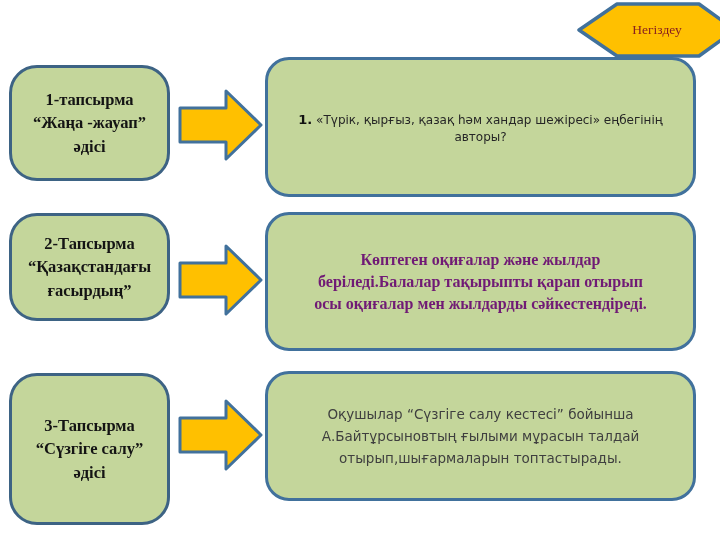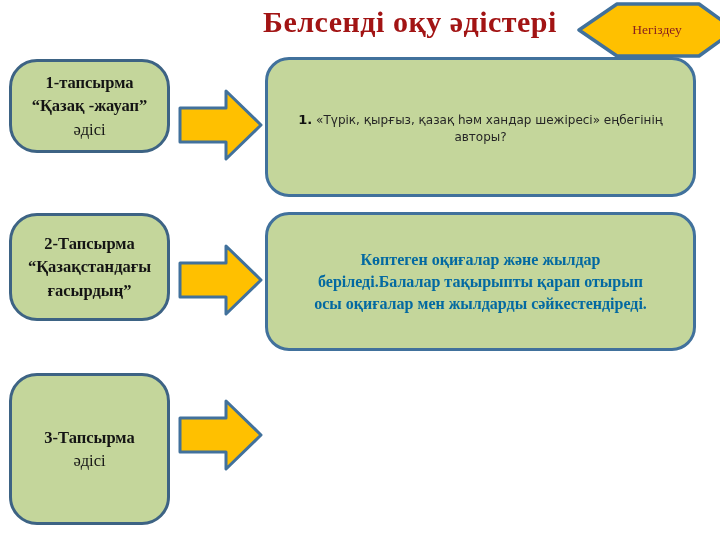--- a/index.html
+++ b/index.html
@@ -52,24 +52,24 @@
     align-items: center;
     justify-content: center;
     text-align: center;
     font-family: "Liberation Serif", serif;
     font-size: 16.5px;
     font-weight: bold;
     color: #141414;
     line-height: 1.4;
     padding: 4px 6px;
   }
-  #task1 { top: 59px;  height: 94px; }
+  #task1 { top: 65px;  height: 116px; }
   #task2 { top: 213px; height: 108px; text-align: center; }
   #task3 { top: 373px; height: 152px; }
-  .task .line-normal { font-weight: normal; }
+  .task .line-normal { font-weight: bold; }
 
   
   .arrow { position: absolute; left: 178px; width: 86px; height: 74px; }
   #arrow1 { top: 88px; }
   #arrow2 { top: 243px; }
   #arrow3 { top: 398px; }
 
   
   .panel {
     position: absolute;
@@ -94,49 +94,48 @@
     font-size: 12px;
     line-height: 17px;
     color: #262626;
   }
   .questions .q b { font-size: 13px; color: #111111; }
 
   .panel2-text {
     font-family: "Liberation Serif", serif;
     font-size: 16px;
     font-weight: bold;
-    color: #0369a1;
+    color: #701a75;
     line-height: 22px;
     margin: 16px;
   }
   .panel3-text {
     font-family: "DejaVu Sans", sans-serif;
     font-size: 13.5px;
     color: #3F3F3F;
     line-height: 22px;
     margin: 0;
   }
 </style>
 </head>
 <body>
 
 <div class="slide">
 
-  <h1 class="title">Белсенді оқу әдістері</h1>
 
   <div class="badge">
     <svg width="160" height="56" viewBox="0 0 160 56">
       <polygon points="2,28 40,2 122,2 158,28 122,54 40,54" fill="#FFC000" stroke="#41719C" stroke-width="3.5" stroke-linejoin="round"></polygon>
     </svg>
     <span class="badge-label">Негіздеу</span>
   </div>
 
   <div class="task" id="task1">
     <span>1-тапсырма</span>
-    <span>“Қазақ -жауап”</span>
+    <span>“Жаңа -жауап”</span>
     <span class="line-normal">әдісі</span>
   </div>
 
   <svg class="arrow" id="arrow1" viewBox="0 0 86 74">
     <polygon points="2,20 48,20 48,3 83,37 48,71 48,54 2,54" fill="#FFC000" stroke="#41719C" stroke-width="3" stroke-linejoin="round"></polygon>
   </svg>
 
   <div class="panel" id="panel1">
     <div class="questions">
       <div class="q"><b>1.</b> <span>«Түрік, қырғыз, қазақ һәм хандар шежіресі» еңбегінің авторы?</span></div>
@@ -152,21 +151,25 @@
   <svg class="arrow" id="arrow2" viewBox="0 0 86 74">
     <polygon points="2,20 48,20 48,3 83,37 48,71 48,54 2,54" fill="#FFC000" stroke="#41719C" stroke-width="3" stroke-linejoin="round"></polygon>
   </svg>
 
   <div class="panel" id="panel2">
     <p class="panel2-text">Көптеген оқиғалар және жылдар  беріледі.Балалар тақырыпты қарап отырып осы  оқиғалар мен жылдарды сәйкестендіреді.</p>
   </div>
 
   <div class="task" id="task3">
     <span>3-Тапсырма</span>
+    <span>“Сүзгіге салу”</span>
     <span class="line-normal">әдісі</span>
   </div>
 
   <svg class="arrow" id="arrow3" viewBox="0 0 86 74">
     <polygon points="2,20 48,20 48,3 83,37 48,71 48,54 2,54" fill="#FFC000" stroke="#41719C" stroke-width="3" stroke-linejoin="round"></polygon>
   </svg>
 
+  <div class="panel" id="panel3">
+    <p class="panel3-text">Оқушылар “Сүзгіге салу кестесі”  бойынша А.Байтұрсыновтың  ғылыми мұрасын талдай отырып,шығармаларын топтастырады.</p>
+  </div>
 
 </div>
 
 </body></html>

